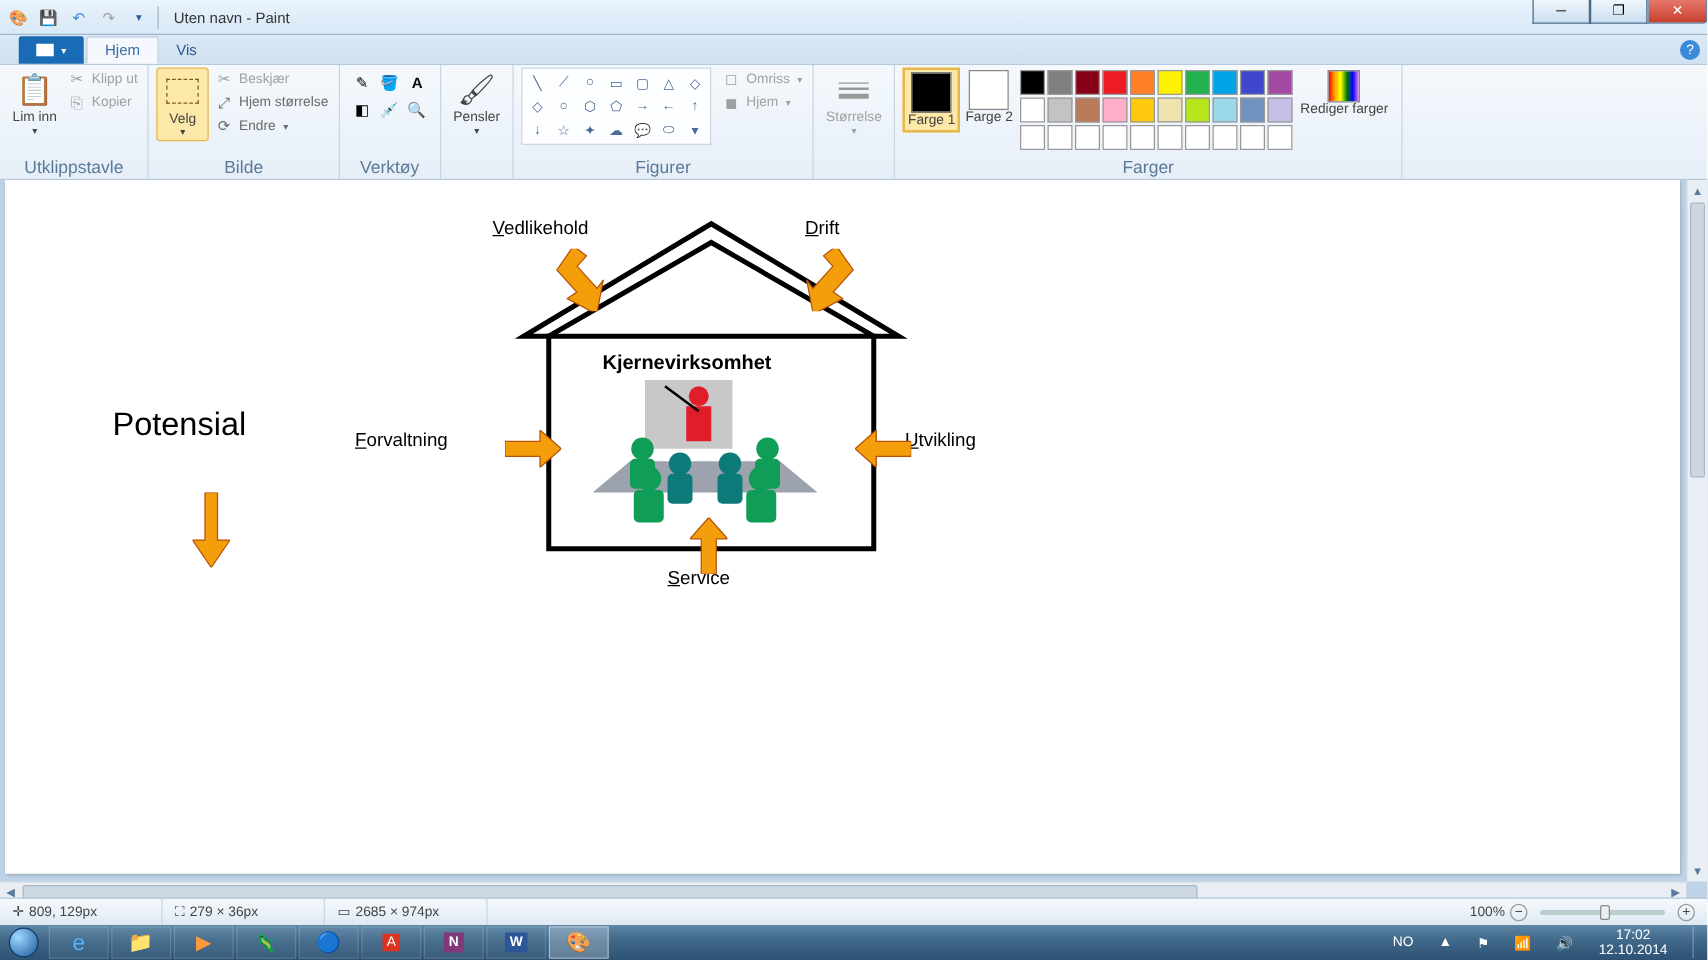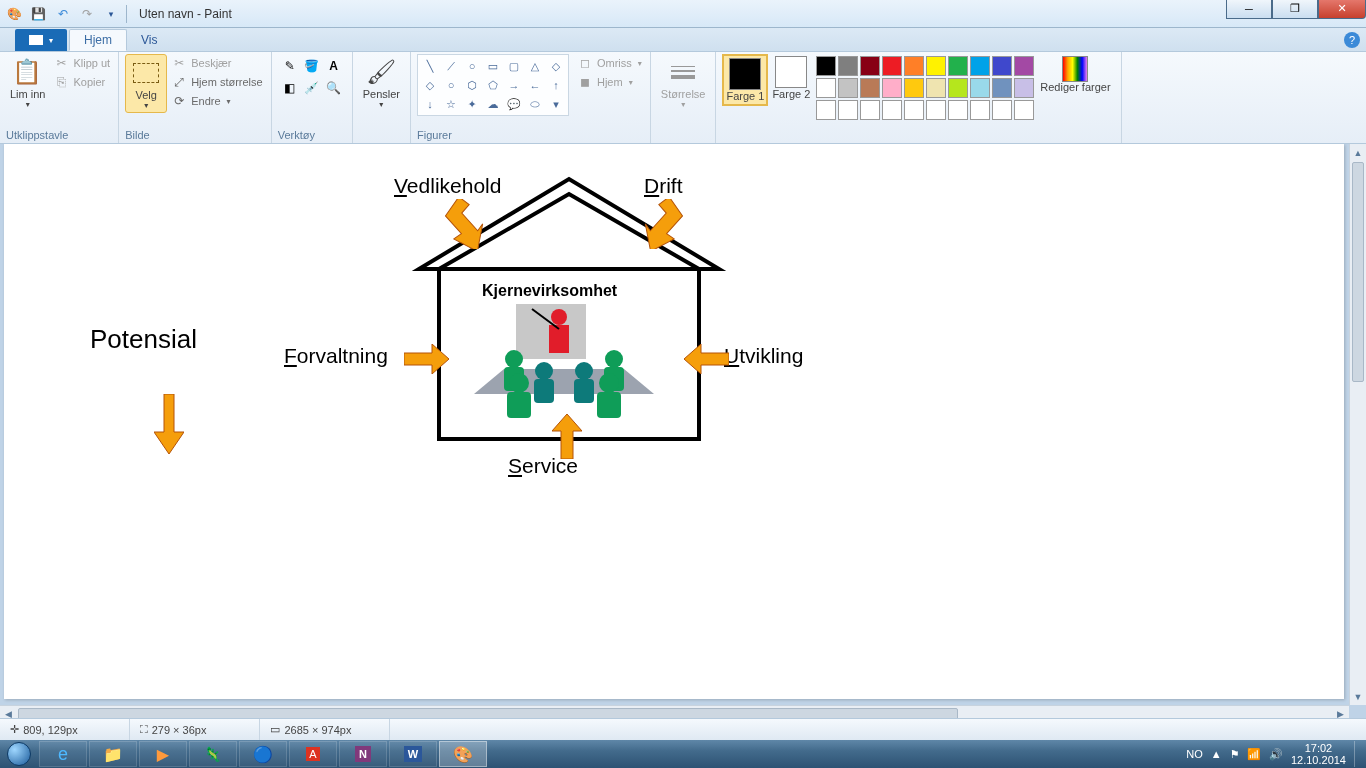--- a/index.html
+++ b/index.html
@@ -18,21 +18,21 @@
 .tabs { height: 24px; background: linear-gradient(#dce9f5,#cfe0ef); display: flex; align-items: flex-end; padding-left: 15px; border-bottom: 1px solid #b4c9dc; }
 .file-menu { background: #1a6bb6; color: #fff; height: 22px; padding: 0 14px; display: flex; align-items: center; font-size: 12px; border-radius: 2px 2px 0 0; margin-right: 2px; }
 .file-menu::after { content: "▾"; margin-left: 4px; font-size: 8px; }
 .tab { height: 22px; padding: 0 14px; display: flex; align-items: center; font-size: 12px; color: #2b5797; }
 .tab.active { background: #f5f9fd; border: 1px solid #b4c9dc; border-bottom: 1px solid #f5f9fd; border-radius: 2px 2px 0 0; color: #3b6da5; }
 .help-icon { position: absolute; right: 6px; top: 32px; width: 16px; height: 16px; background: #3b8ad8; border-radius: 50%; color: #fff; font-size: 11px; display: flex; align-items: center; justify-content: center; }
 
 
 .ribbon { height: 92px; background: linear-gradient(#f5f9fd,#e6eef7); border-bottom: 1px solid #b4c9dc; display: flex; }
 .group { border-right: 1px solid #c8d6e3; padding: 2px 6px 0 6px; display: flex; flex-direction: column; justify-content: space-between; }
-.group-label { font-size: 11px; color: #5a7a9a; padding: 2px 0; }
+.group-label { text-align: center; font-size: 14px; color: #5a7a9a; padding: 2px 0; }
 .group-body { flex: 1; display: flex; align-items: flex-start; }
 
 
 .big-btn { display: flex; flex-direction: column; align-items: center; padding: 2px 4px; font-size: 11px; color: #444; min-width: 38px; }
 .big-btn .icon { width: 32px; height: 32px; display: flex; align-items: center; justify-content: center; font-size: 24px; }
 .small-btns { display: flex; flex-direction: column; gap: 1px; margin-left: 2px; }
 .small-btn { display: flex; align-items: center; gap: 4px; font-size: 11px; color: #6a6a6a; padding: 1px 2px; }
 .small-btn .icon { width: 16px; height: 16px; font-size: 12px; display: flex; align-items: center; justify-content: center; }
 
 
@@ -61,39 +61,39 @@
 .canvas { position: absolute; left: 4px; top: 0; width: 1340px; height: 555px; background: #fff; box-shadow: 1px 1px 3px rgba(0,0,0,.2); }
 .vscroll { position: absolute; right: 0; top: 0; bottom: 17px; width: 17px; background: #e9eef4; border-left: 1px solid #c8d3de; }
 .vscroll .thumb { position: absolute; left: 2px; right: 2px; top: 18px; height: 220px; background: #cdd7e1; border: 1px solid #a9b8c7; border-radius: 2px; }
 .vscroll .arrow { position: absolute; left: 0; right: 0; height: 17px; display: flex; align-items: center; justify-content: center; font-size: 9px; color: #5a7a9a; background: #e9eef4; }
 .hscroll { position: absolute; left: 0; right: 17px; bottom: 0; height: 17px; background: #e9eef4; border-top: 1px solid #c8d3de; }
 .hscroll .thumb { position: absolute; top: 2px; bottom: 2px; left: 18px; width: 940px; background: #cdd7e1; border: 1px solid #a9b8c7; border-radius: 2px; }
 .hscroll .arrow { position: absolute; top: 0; bottom: 0; width: 17px; display: flex; align-items: center; justify-content: center; font-size: 9px; color: #5a7a9a; }
 
 
 .drawing { position: absolute; inset: 0; }
-.label { position: absolute; font-family: Arial, sans-serif; font-size: 21px; color: #000; }
+.label { position: absolute; font-family: Arial, sans-serif; font-size: 15px; color: #000; }
 .label .u { text-decoration: underline; }
 .big-label { font-size: 26px; }
 .arrow-shape { position: absolute; }
 
 
 .statusbar { position: absolute; left: 0; right: 0; bottom: 28px; height: 22px; background: linear-gradient(#f5f9fd,#dfe9f3); border-top: 1px solid #b4c9dc; display: flex; align-items: center; font-size: 11px; color: #444; }
 .status-seg { padding: 0 10px; border-right: 1px solid #c8d6e3; display: flex; align-items: center; gap: 4px; height: 100%; min-width: 130px; }
 .status-seg.right { margin-left: auto; border: none; }
 .zoom-slider { width: 100px; height: 4px; background: #bcc; border-radius: 2px; position: relative; margin: 0 6px; }
 .zoom-slider .knob { position: absolute; left: 48px; top: -4px; width: 8px; height: 12px; background: #e9eef4; border: 1px solid #888; border-radius: 2px; }
 
 
 .taskbar { position: absolute; left: 0; right: 0; bottom: 0; height: 28px; background: linear-gradient(#5f87a8 0%, #426a8b 40%, #2d5273 100%); display: flex; align-items: center; }
 .start-orb { width: 38px; height: 28px; display: flex; align-items: center; justify-content: center; }
 .start-orb .orb { width: 24px; height: 24px; border-radius: 50%; background: radial-gradient(circle at 30% 30%, #9fd7ff, #1a5a9a); border: 1px solid #0d3a66; position: relative; }
 .tb-btn { width: 48px; height: 26px; border: 1px solid rgba(255,255,255,.15); margin: 0 1px; display: flex; align-items: center; justify-content: center; background: rgba(255,255,255,.05); }
 .tb-btn.active { background: rgba(255,255,255,.25); border-color: rgba(255,255,255,.4); }
-.tray { margin-left: auto; display: flex; align-items: center; color: #fff; font-size: 11px; padding-right: 4px; gap: 8px; }
+.tray { margin-left: auto; display: flex; align-items: center; color: #fff; font-size: 11px; padding-right: 4px; gap: 20px; }
 .tray .clock { text-align: center; line-height: 12px; font-size: 11px; }
 
 svg { display: block; }
 </style>
 </head>
 <body>
 
 <div class="titlebar">
   <div class="qat">
     <div class="qat-btn">🎨</div>
@@ -292,20 +292,21 @@
           <div class="c" style="background: rgb(255, 255, 255);"></div>
           <div class="c" style="background: rgb(255, 255, 255);"></div>
           <div class="c" style="background: rgb(255, 255, 255);"></div>
           <div class="c" style="background: rgb(255, 255, 255);"></div>
         </div>
       <div class="big-btn">
         <div class="icon" style="background:linear-gradient(90deg,red,orange,yellow,green,blue,violet);width:26px;height:26px;border:1px solid #888"></div>
         <span style="text-align:center;line-height:11px">Rediger farger</span>
       </div>
     </div>
+    <div class="group-label">Farger</div>
   </div>
 </div>
 
 <div class="workspace">
   <div class="canvas-scroll">
     <div class="canvas">
       <div class="drawing">
 
         <div class="label big-label" style="left:86px;top:180px">Potensial</div>
 
@@ -317,21 +318,21 @@
 
           <path d="M10 105 L160 15 L310 105 L290 105 L160 30 L30 105 Z" fill="none" stroke="#000" stroke-width="4"></path>
 
           <rect x="30" y="105" width="260" height="170" fill="none" stroke="#000" stroke-width="4"></rect>
         </svg>
 
         <div class="label" style="left:390px;top:30px"><span class="u">V</span><span>edlikehold</span></div>
         <div class="label" style="left:640px;top:30px"><span class="u">D</span>rift</div>
         <div class="label" style="left:280px;top:200px"><span class="u">F</span>orvaltning</div>
         <div class="label" style="left:720px;top:200px"><span class="u">U</span>tvikling</div>
-        <div class="label" style="left:504px;top:310px"><span class="u">S</span>ervice</div>
+        <div class="label" style="left:530px;top:310px"><span class="u">S</span>ervice</div>
         <div class="label" style="left:478px;top:138px;font-size:16px;font-weight:bold">Kjernevirksomhet</div>
 
         <svg class="arrow-shape" style="left:440px;top:55px" width="40" height="50">
             <path d="M8 0 L20 5 L15 15 L35 28 L38 20 L40 48 L14 42 L20 35 L0 22 Z" fill="#f59e0b" stroke="#b45309" transform="rotate(15 20 25)"></path>
           </svg>
         <svg class="arrow-shape" style="left:640px;top:55px" width="40" height="50">
             <path d="M32 0 L20 5 L25 15 L5 28 L2 20 L0 48 L26 42 L20 35 L40 22 Z" fill="#f59e0b" stroke="#b45309" transform="rotate(-15 20 25)"></path>
           </svg>
         <svg class="arrow-shape" style="left:400px;top:200px" width="45" height="30">
             <path d="M0 9 L28 9 L28 0 L45 15 L28 30 L28 21 L0 21 Z" fill="#f59e0b" stroke="#b45309"></path>
@@ -388,20 +389,28 @@
       <span>809, 129px</span>
     </div>
   <div class="status-seg">
       <span>⛶</span>
       <span>279 × 36px</span>
     </div>
   <div class="status-seg">
       <span>▭</span>
       <span>2685 × 974px</span>
     </div>
+  <div class="status-seg right">
+    <span>100%</span>
+    <span style="border:1px solid #999;width:14px;height:14px;display:flex;align-items:center;justify-content:center;border-radius:50%">−</span>
+    <div class="zoom-slider">
+        <div class="knob"></div>
+      </div>
+    <span style="border:1px solid #999;width:14px;height:14px;display:flex;align-items:center;justify-content:center;border-radius:50%">+</span>
+  </div>
 </div>
 
 <div class="taskbar">
   <div class="start-orb">
       <div class="orb"></div>
     </div>
   <div class="tb-btn">
       <span style="color:#4db8ff;font-size:18px">e</span>
     </div>
   <div class="tb-btn">

